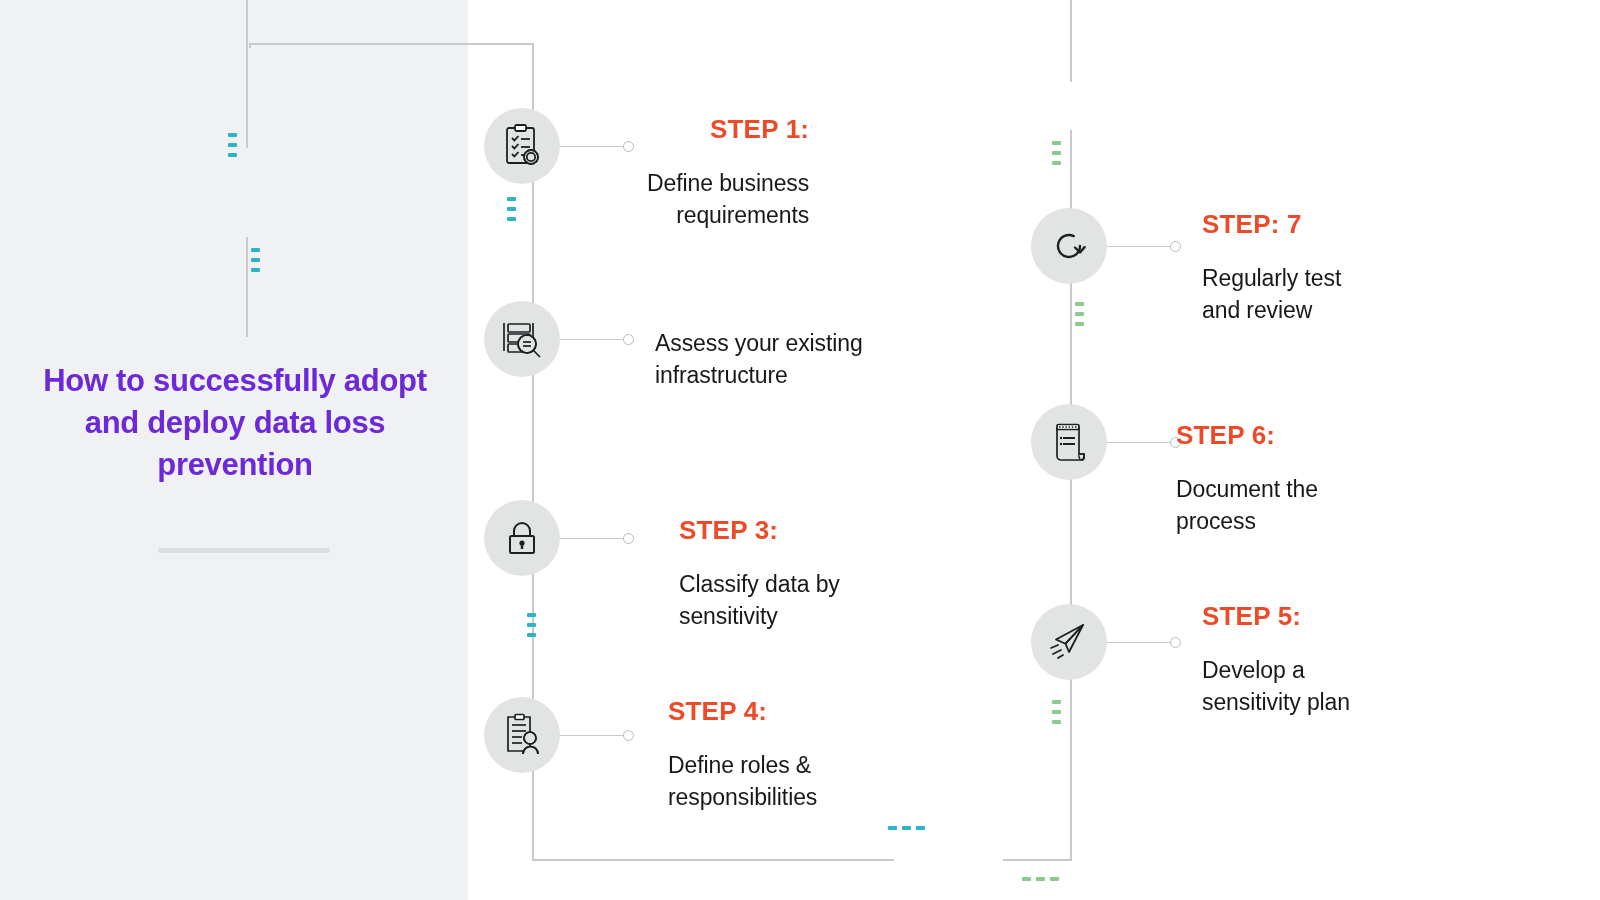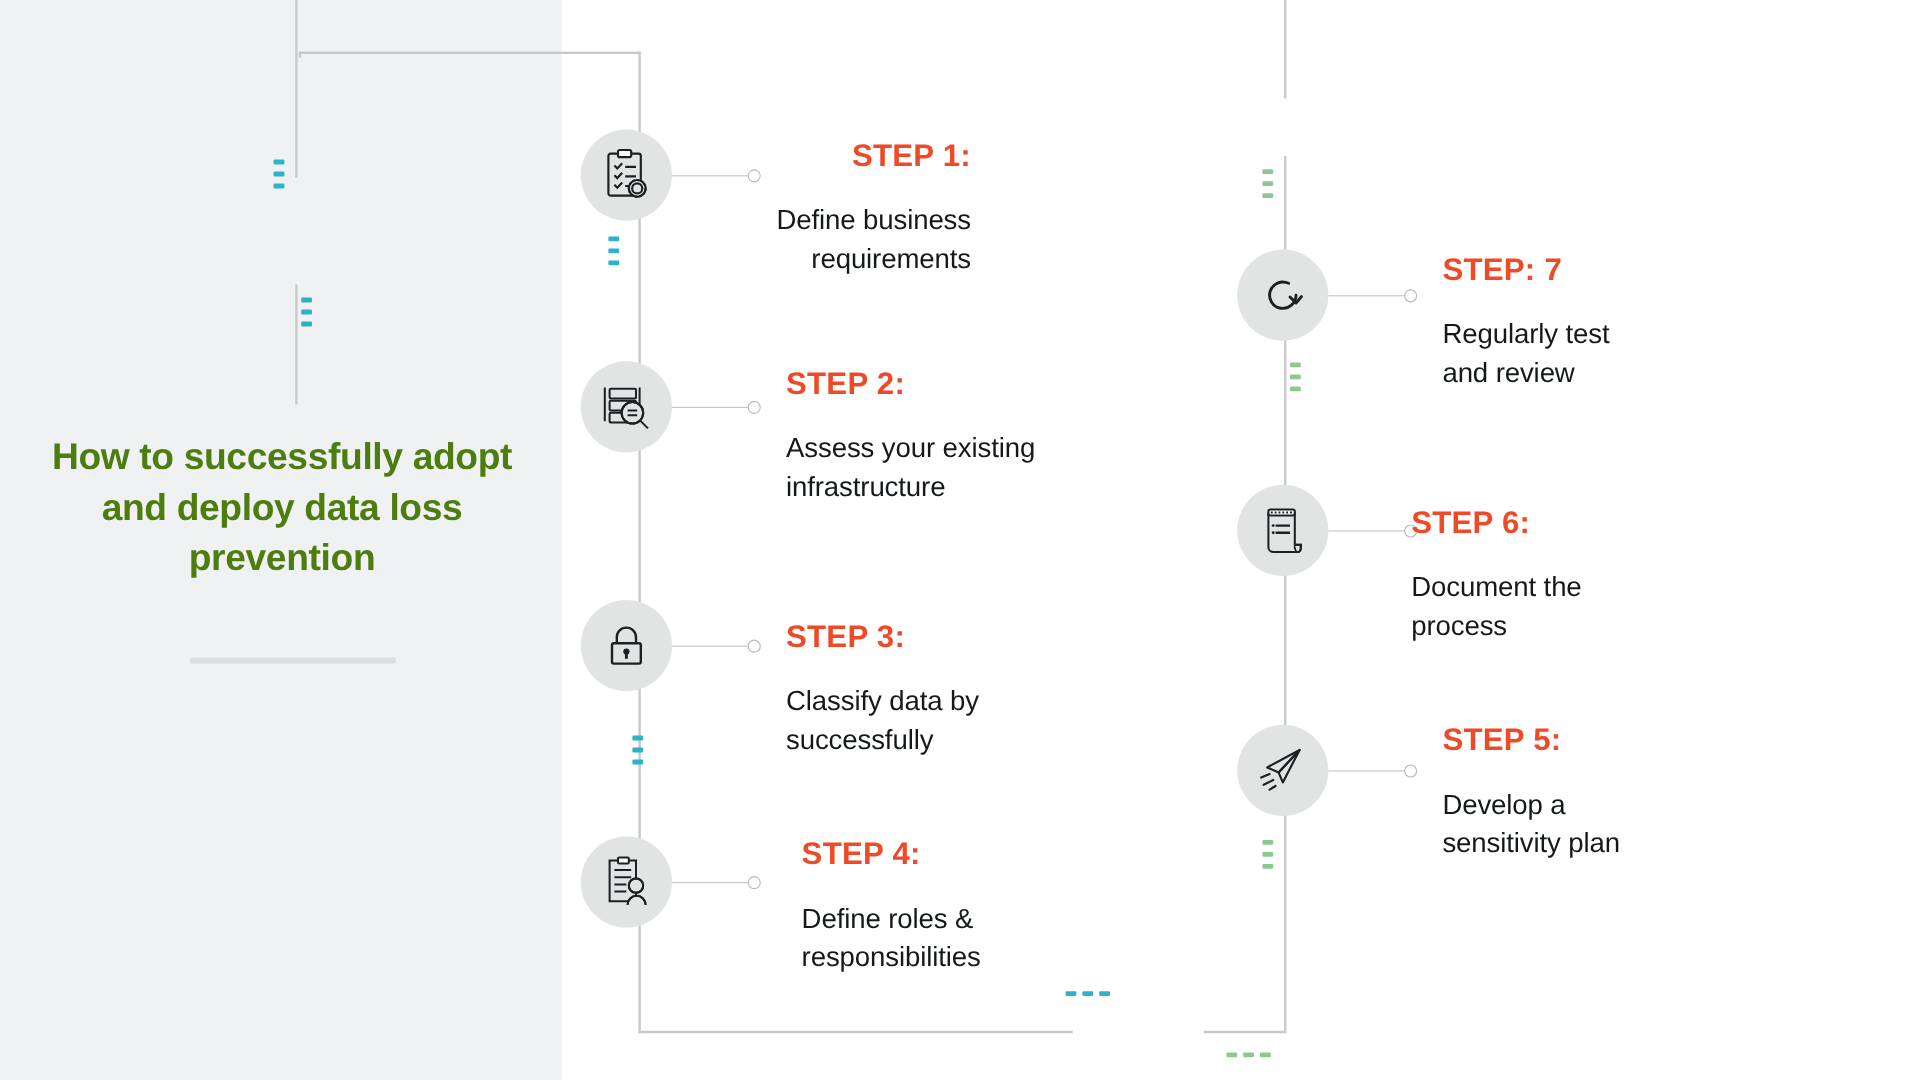--- a/index.html
+++ b/index.html
@@ -15,21 +15,21 @@
   
   .left-panel{
     position:absolute;left:0;top:0;width:468px;height:900px;
     background:#eff1f2;
   }
   .title-block{
     position:absolute;left:40px;top:360px;width:390px;
     text-align:center;
   }
   .title-block .title{
-    font-size:31px;line-height:42px;font-weight:bold;color:#4d7c0f;
+    font-size:31px;line-height:42px;font-weight:bold;color:#6d28d9;
     letter-spacing:-0.3px;
   }
   .title-rule{
     position:absolute;left:158px;top:548px;width:172px;height:5px;
     background:#dcdfe1;border-radius:2px;
   }
 
   
   .vline{position:absolute;background:#c7c9cb;width:2px;}
   .hline{position:absolute;background:#c7c9cb;height:2px;}
@@ -207,41 +207,40 @@
         <circle cx="27" cy="26" r="9"></circle>
         <line x1="33.5" y1="32.5" x2="40" y2="39"></line>
         <line x1="23" y1="24" x2="31" y2="24"></line>
         <line x1="23" y1="28" x2="31" y2="28"></line>
       </svg>
     </span>
   </div>
   <div class="leader" style="left:560px;top:339px;width:68px;"></div>
   <div class="leader-dot" style="left:623px;top:334px;"></div>
   <div class="step-text" style="left:655px;top:304px;">
-    <p class="step-label">STEP 2:</p>
     <p class="step-desc">Assess your existing
 infrastructure</p>
   </div>
 
   <div class="node" style="left:484px;top:500px;">
     <span>
       <svg width="36" height="40" viewBox="0 0 36 40" fill="none" stroke="#1d2023" stroke-width="2">
         <path d="M10 18v-5a8 8 0 0 1 16 0v5"></path>
         <rect x="6" y="18" width="24" height="17" rx="1.5"></rect>
         <circle cx="18" cy="25" r="2.6" fill="#1d2023" stroke="none"></circle>
         <path d="M18 27v4" stroke-width="2.4"></path>
       </svg>
     </span>
   </div>
   <div class="leader" style="left:560px;top:538px;width:68px;"></div>
   <div class="leader-dot" style="left:623px;top:533px;"></div>
-  <div class="step-text" style="left:655px;top:515px;">
+  <div class="step-text" style="left:679px;top:515px;">
     <p class="step-label">STEP 3:</p>
     <p class="step-desc">Classify data by
-successfully</p>
+sensitivity</p>
   </div>
 
   <div class="node" style="left:484px;top:697px;">
     <span>
       <svg width="40" height="44" viewBox="0 0 40 44" fill="none" stroke="#1d2023" stroke-width="1.7">
         <path d="M6 4h22v34H6z"></path>
         <rect x="13" y="1.5" width="9" height="5" rx="1" fill="#ffffff"></rect>
         <line x1="10" y1="12" x2="24" y2="12"></line>
         <line x1="10" y1="18" x2="24" y2="18"></line>
         <line x1="10" y1="24" x2="20" y2="24"></line>

